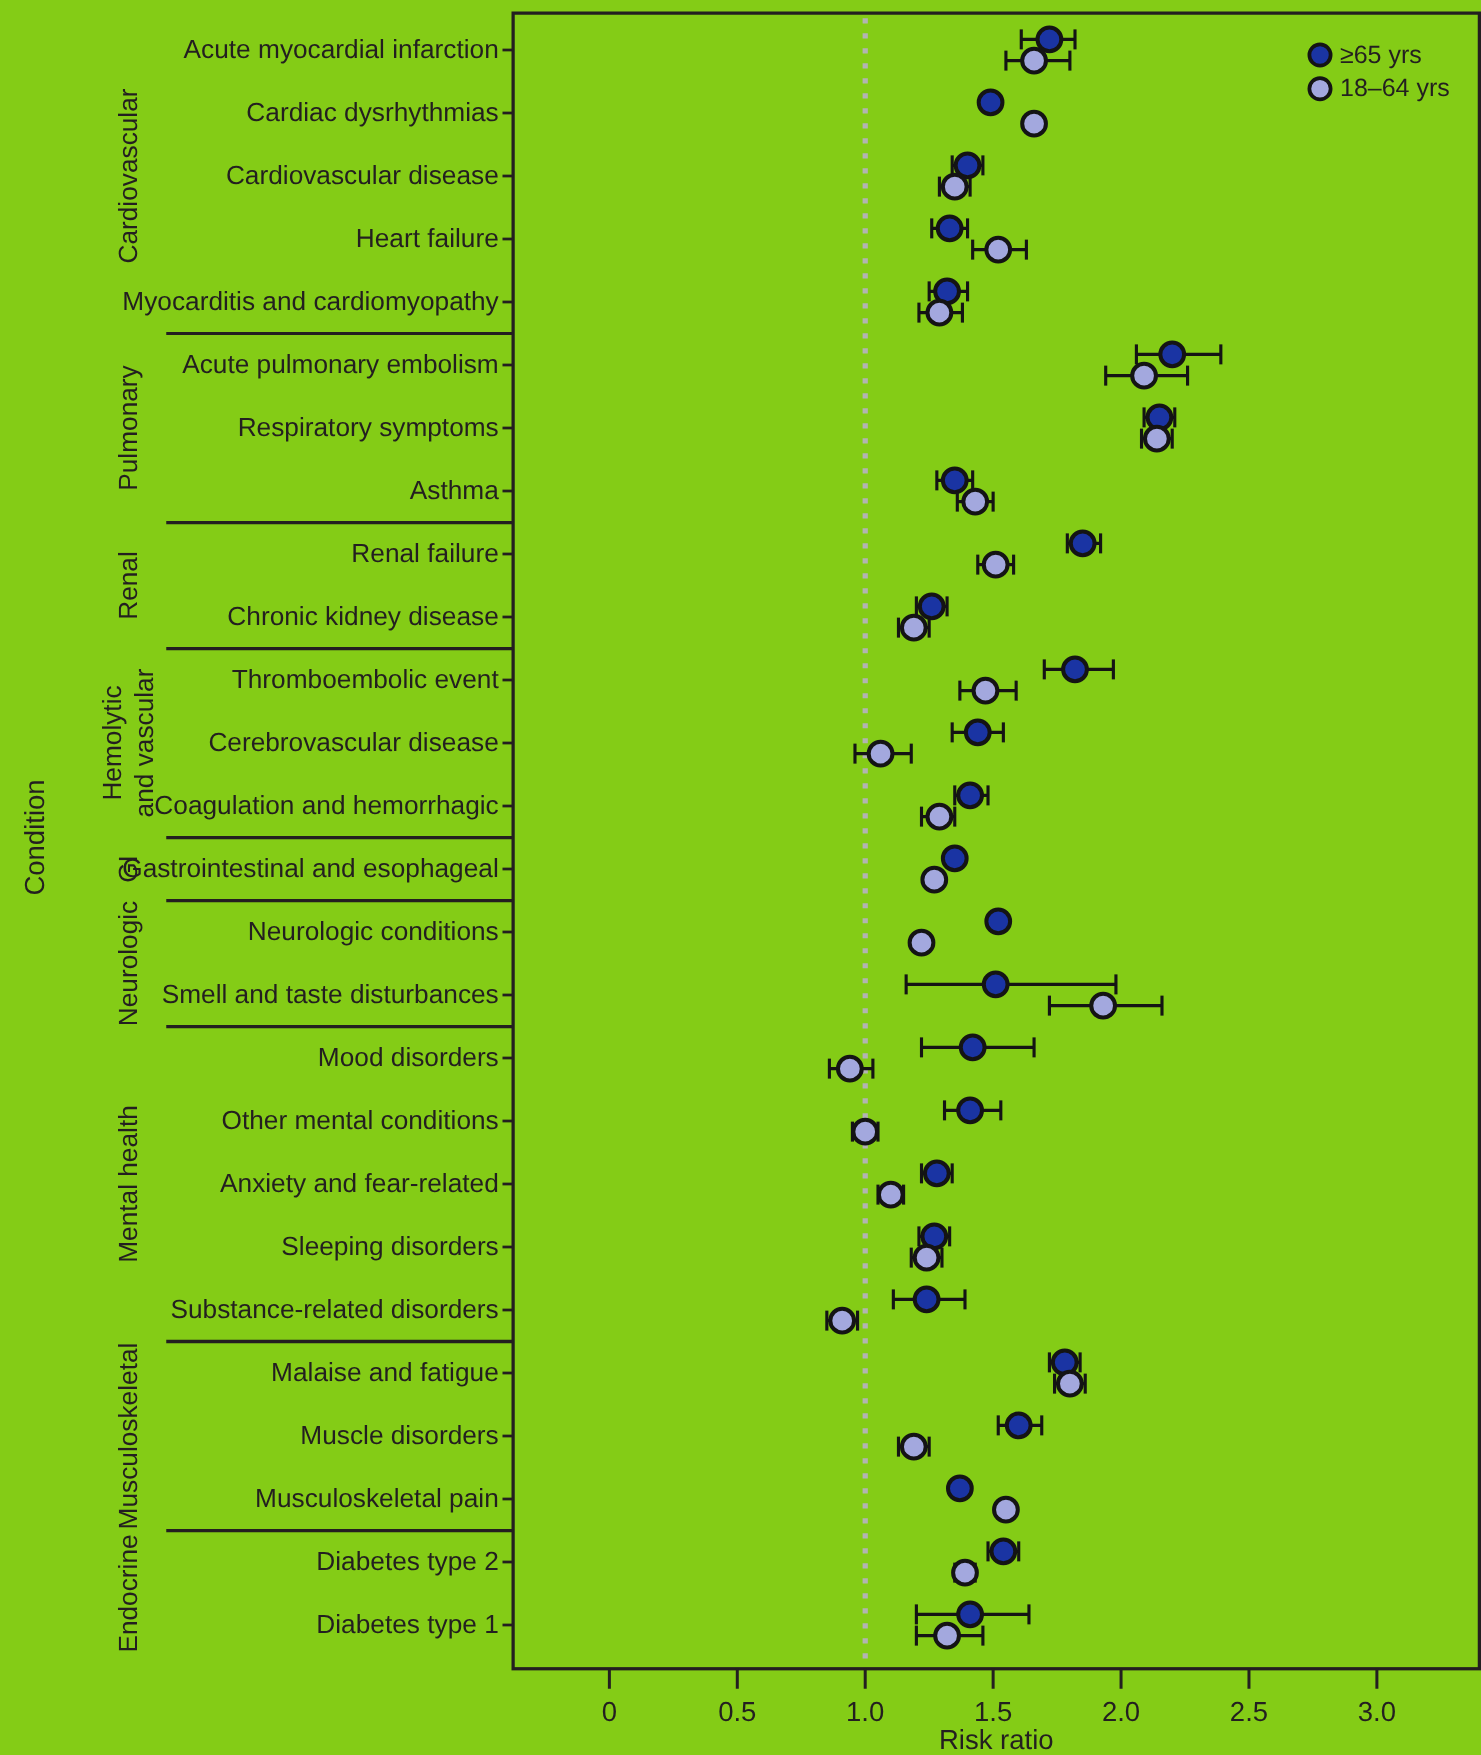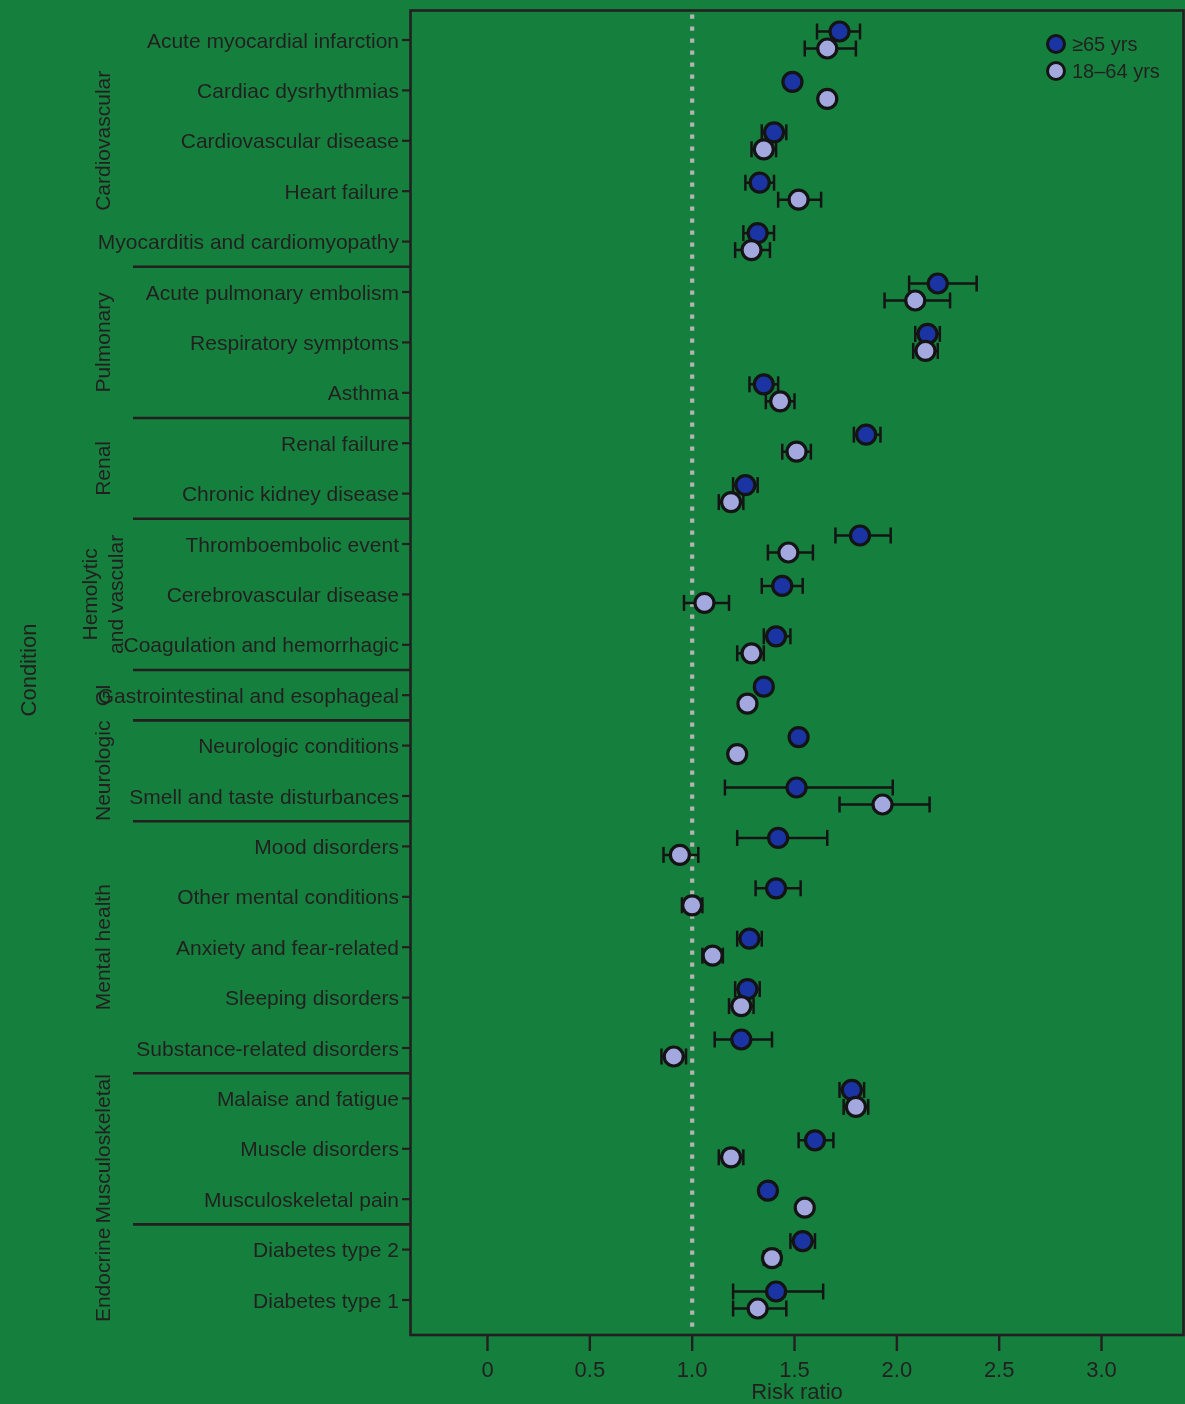--- a/index.html
+++ b/index.html
@@ -4,21 +4,21 @@
 <style>
   html, body {
     margin: 0;
     padding: 0;
     background: #ffffff;
   }
   .figure-wrap {
     position: relative;
     width: 1185px;
     height: 1404px;
-    background: #15803d;
+    background: #84cc16;
     font-family: "Liberation Sans", sans-serif;
     text-align: right;
   }
   svg text {
     font-family: "Liberation Sans", sans-serif;
     fill: #231f20;
   }
 </style>
 </head>
 <body>

